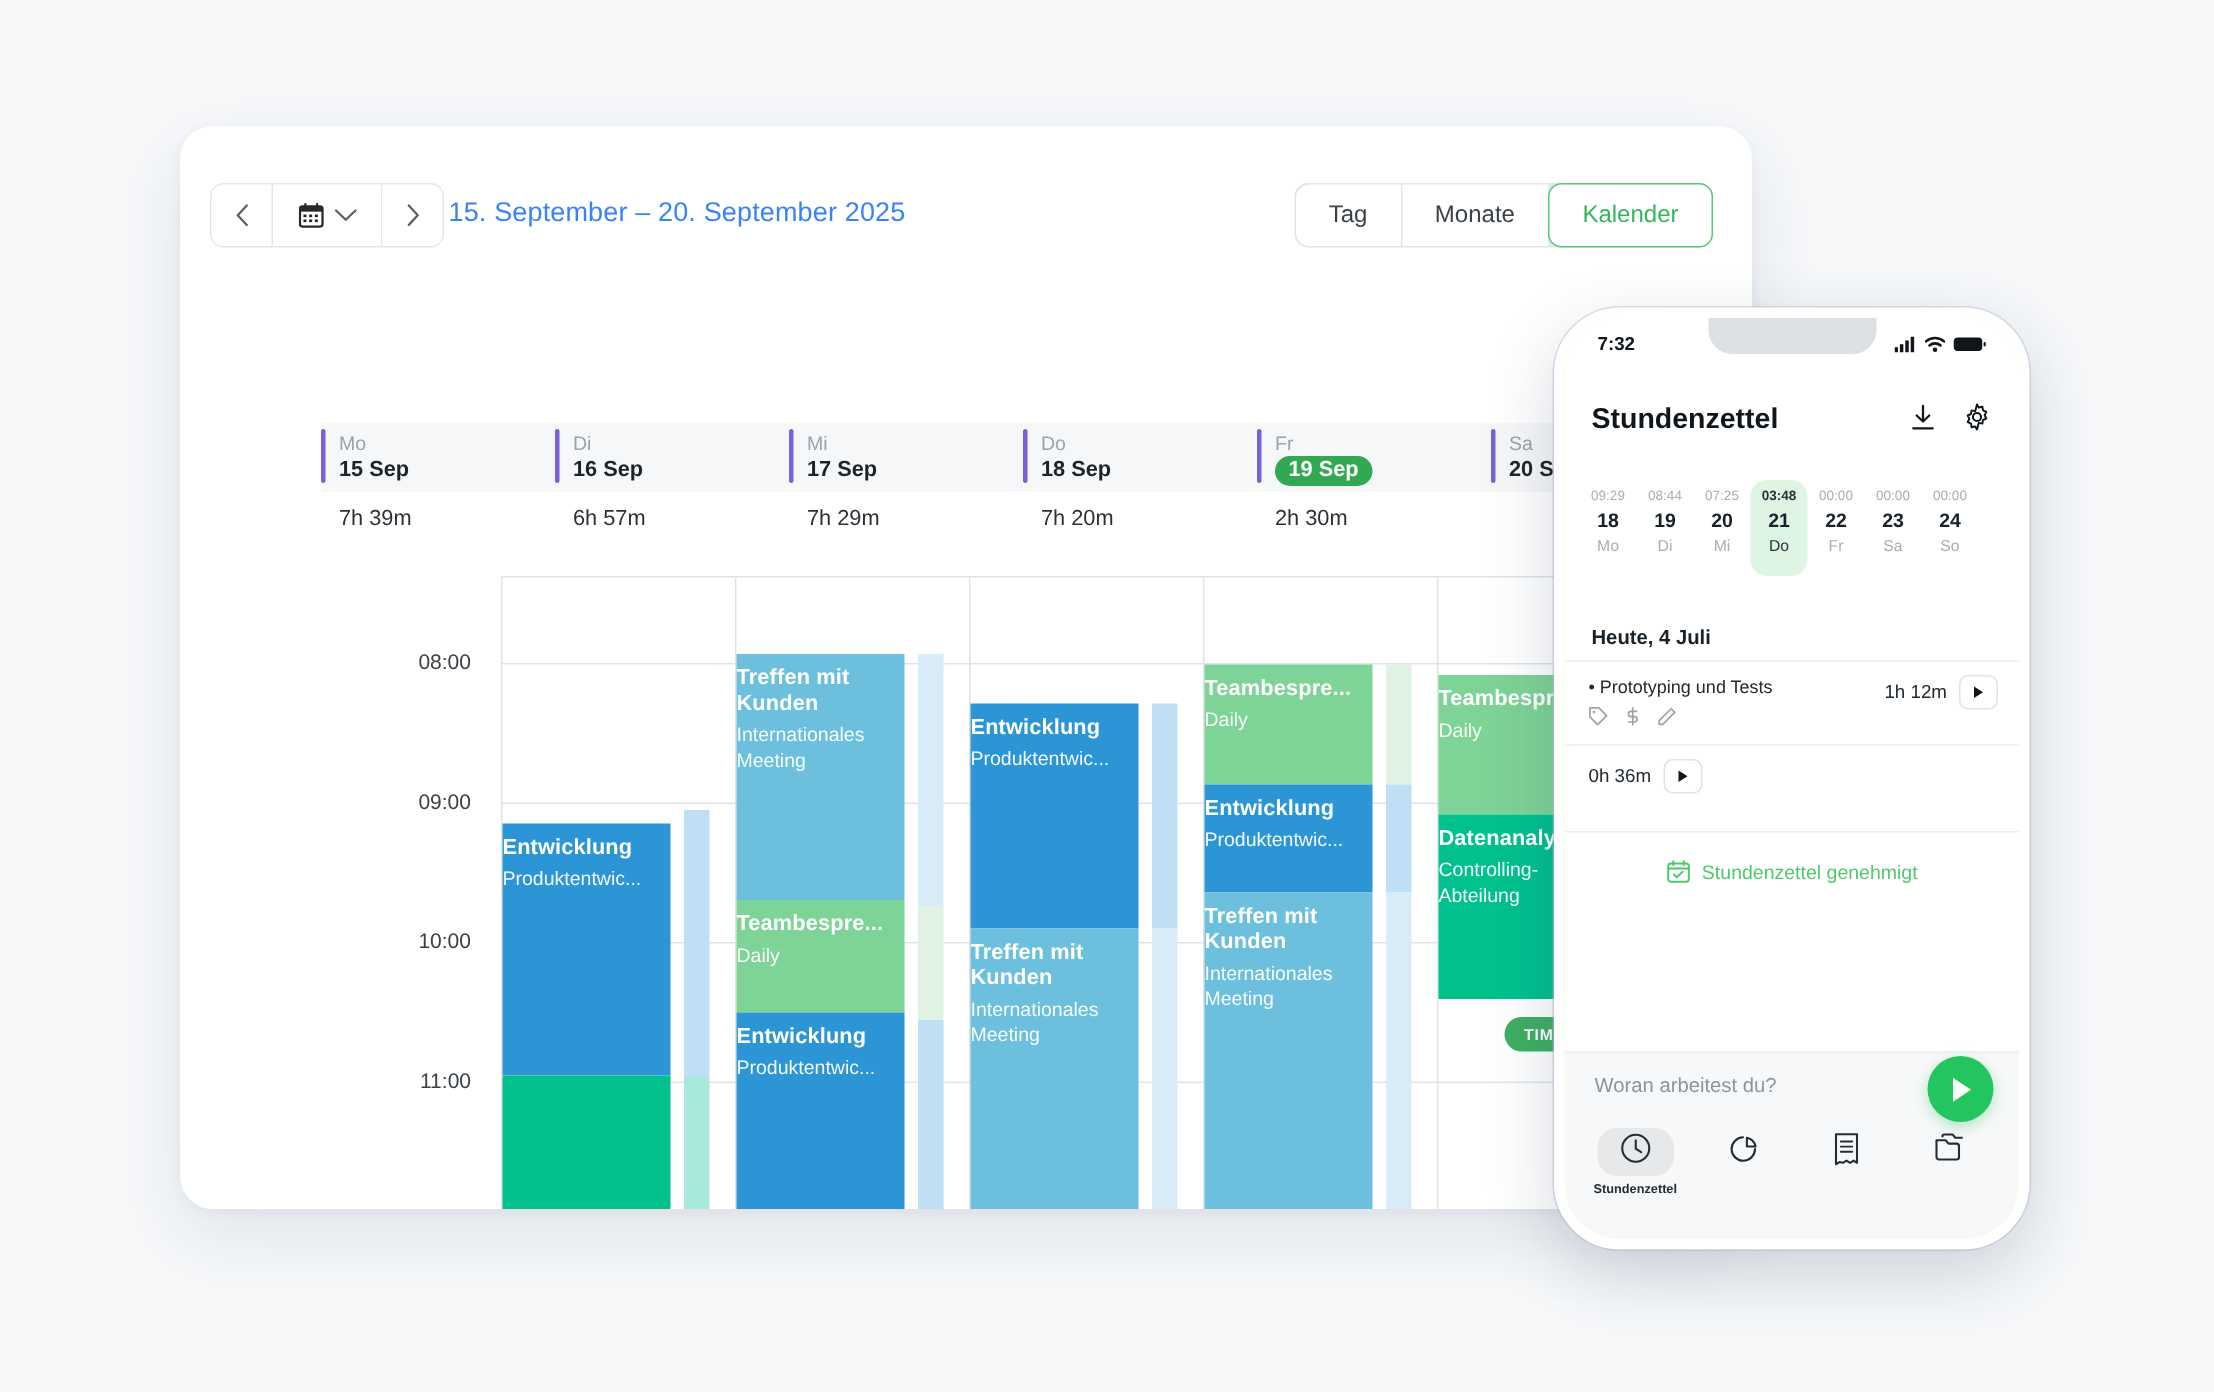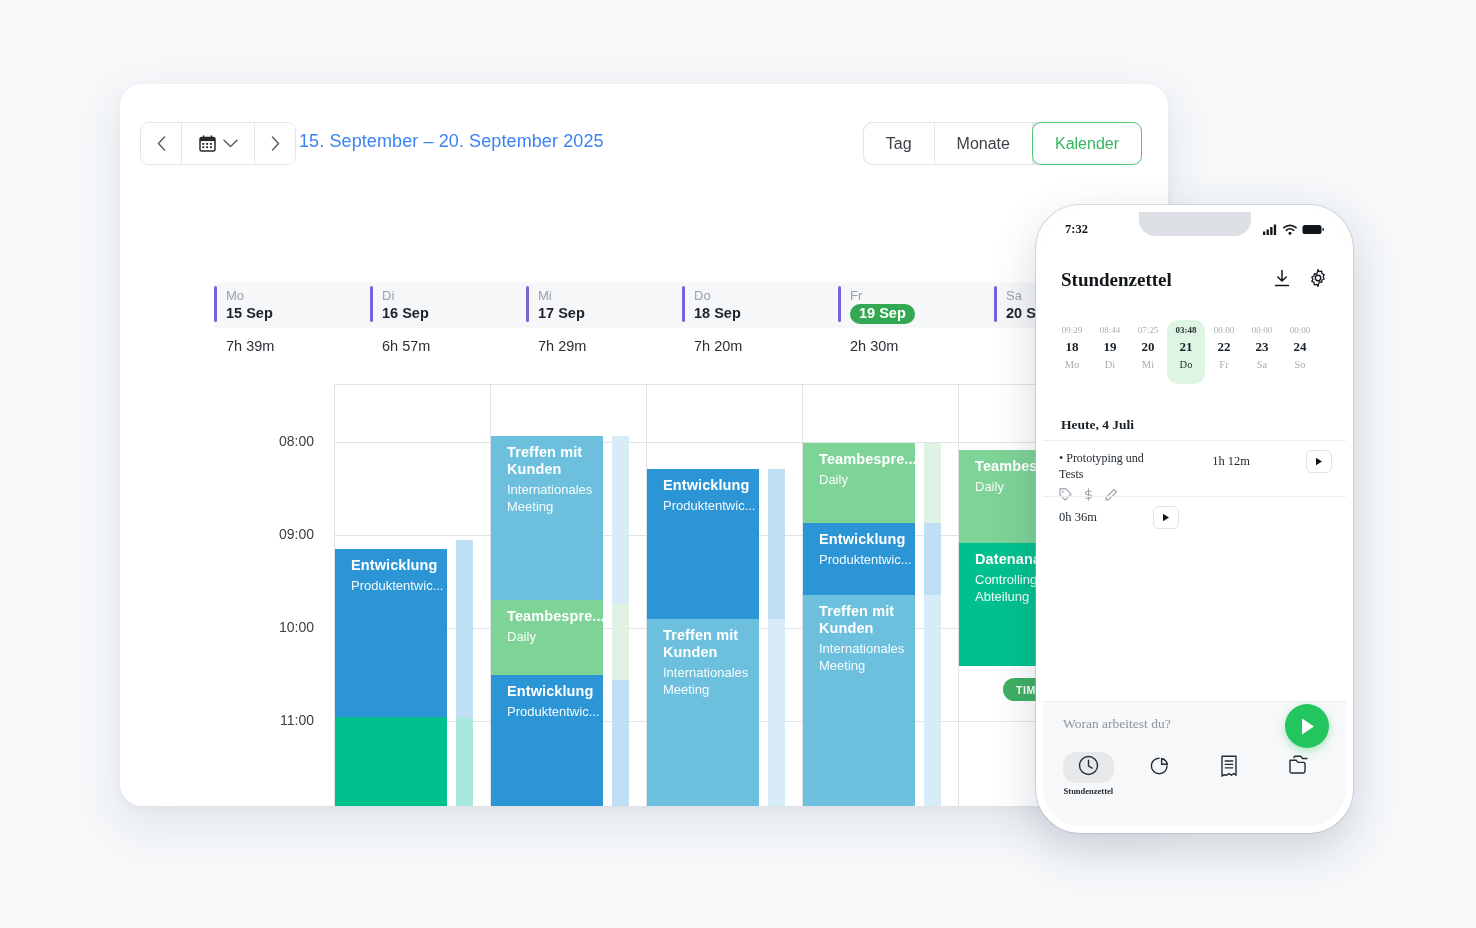--- a/index.html
+++ b/index.html
@@ -89,21 +89,21 @@
   #grid {
     position: absolute; left: 214px; top: 0; width: 834px; height: 505px;
     border-top: 1px solid #dfe3e7;
   }
   .hline { position: absolute; left: 0; width: 834px; height: 1px; background: #dfe3e7; }
   .vline { position: absolute; top: 0; width: 1px; height: 505px; background: #dfe3e7; }
 
   .daycol { position: absolute; top: 0; width: 156px; height: 505px; }
   .event {
     position: absolute; left: 0; width: 112px;
-    padding: 8px 10px 0 16px; color: #fff; overflow: hidden;
+    padding: 8px 10px 0 0; color: #fff; overflow: hidden;
   }
   .ev-title { font-size: 14.5px; font-weight: 700; line-height: 17px; letter-spacing: .1px; }
   .ev-sub { font-size: 13px; line-height: 17px; margin-top: 3px; opacity: .95; }
   .plan { position: absolute; width: 17px; left: 121px; }
 
   #timer-btn {
     position: absolute; background: #3eaf63; color: #fff;
     border-radius: 16px; height: 23px; padding: 0 10px 0 13px;
     display: flex; align-items: center; gap: 8px;
     font-size: 10.5px; font-weight: 700; letter-spacing: .55px;
@@ -111,21 +111,20 @@
   }
 
   
   #phone {
     position: absolute; left: 1036px; top: 205px;
     width: 317px; height: 628px;
     background: #fef9c3; border-radius: 44px;
     border: 7px solid #ffffff;
     box-shadow: 0 16px 46px rgba(40,60,90,.20), 0 0 0 1px rgba(190,200,210,.55);
     overflow: hidden;
-    font-family: Liberation Serif, serif;
   }
   #phone-inner { position: relative; width: 100%; height: 100%; background: #fff; border-radius: 37px; overflow: hidden; }
   #notch {
     position: absolute; left: 50%; transform: translateX(-50%); top: 0;
     width: 112px; height: 24px; background: #dcdfe3; border-radius: 0 0 16px 16px;
   }
   #status-bar {
     position: absolute; top: 0; left: 0; right: 0; height: 34px;
     display: flex; align-items: center; justify-content: space-between;
     padding: 0 22px; font-size: 12.5px; font-weight: 700; color: #11161b;
@@ -154,21 +153,21 @@
   .w-dow { font-size: 10.5px; color: #a6adb5; line-height: 15px; }
   .wday.sel .w-dow { color: #2a3036; }
 
   #today-label {
     position: absolute; top: 205px; left: 18px;
     font-size: 13.5px; font-weight: 700; color: #192229;
   }
   #task-list { position: absolute; top: 228px; left: 0; right: 0; }
   .task-row {
     position: relative; border-top: 1px solid #eceef0;
-    height: 56px; padding: 9px 14px 0 16px; display: flex; align-items: flex-start; gap: 48px;
+    height: 56px; padding: 9px 14px 0 16px; display: flex; align-items: flex-start;
   }
   .task-main { flex: 1; }
   .task-name { font-size: 12px; color: #222a31; line-height: 16px; }
   .task-icons { display: flex; gap: 10px; margin-top: 5px; color: #9aa2aa; }
   .task-dur { font-size: 12.5px; color: #222a31; margin: 4px 8px 0 0; white-space: nowrap; }
   .play-sm {
     width: 26px; height: 23px; border: 1px solid #dfe2e6; border-radius: 6px;
     display: flex; align-items: center; justify-content: center; background: #fff; cursor: pointer;
   }
   #approved {
@@ -491,20 +490,28 @@
           <div class="task-row">
             <div class="task-dur">0h 36m</div>
             <div class="play-sm">
               <svg width="8" height="9" viewBox="0 0 8 9">
                 <path d="M1 .7 7 4.5 1 8.3z" fill="#11161b"></path>
               </svg>
             </div>
           </div>
         </div>
 
+      <div id="approved">
+        <svg width="16" height="16" viewBox="0 0 17 17" fill="none">
+          <rect x="1.2" y="2.8" width="14.6" height="13" rx="2" stroke="#4cc96d" stroke-width="1.4"></rect>
+          <path d="M1.2 6.4h14.6M4.8 1.2v2.8M12.2 1.2v2.8" stroke="#4cc96d" stroke-width="1.4" stroke-linecap="round"></path>
+          <path d="M5.3 10.6l2 2 4.2-4" stroke="#4cc96d" stroke-width="1.4" stroke-linecap="round" stroke-linejoin="round"></path>
+        </svg>
+        <span>Stundenzettel genehmigt</span>
+      </div>
 
       <div id="phone-bottom">
         <div id="what-input">Woran arbeitest du?</div>
         <div id="big-play">
           <svg width="17" height="19" viewBox="0 0 17 19">
             <path d="M3 1.5 15 9.5 3 17.5z" fill="#fff"></path>
           </svg>
         </div>
         <div id="tabbar">
           <div class="tab-item active">

